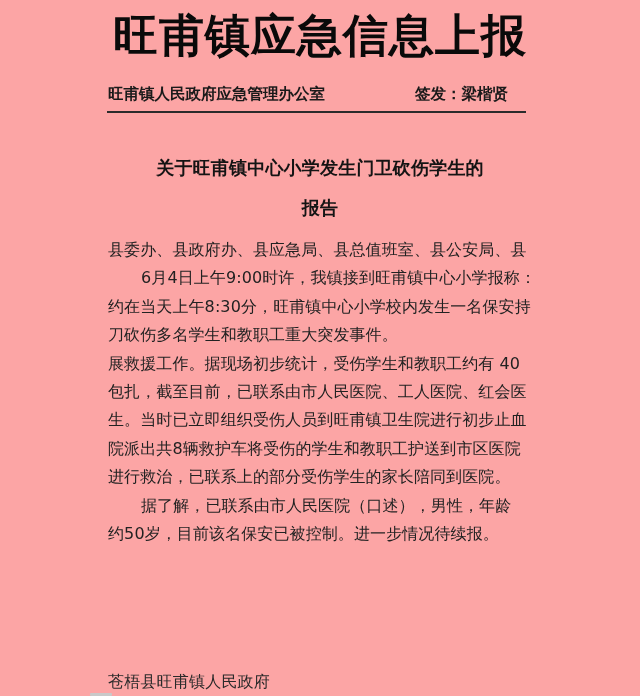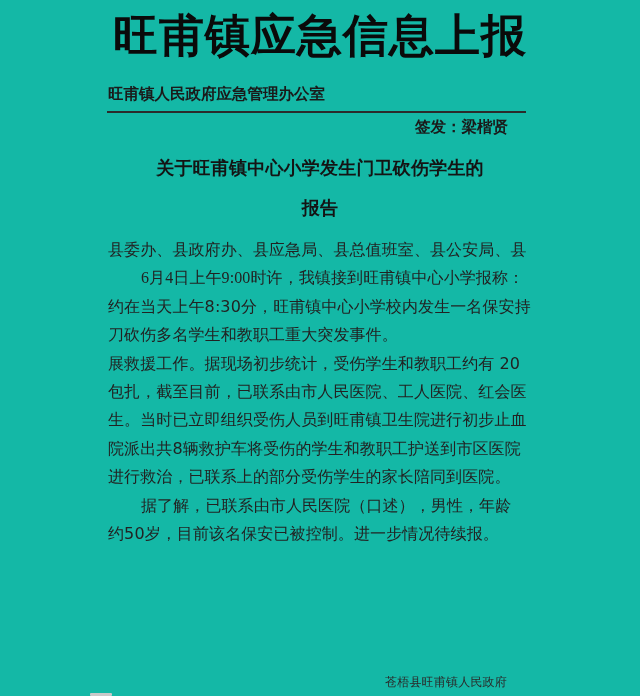--- a/index.html
+++ b/index.html
@@ -4,21 +4,21 @@
 <style>
   html, body {
     margin: 0;
     padding: 0;
     background: #ffffff;
   }
   .page {
     position: relative;
     width: 640px;
     height: 696px;
-    background: #14b8a6;
+    background: #fca5a5;
     overflow: hidden;
     font-family: "DejaVu Sans", sans-serif;
     color: #1f1f1f;
   }
   .main-title {
     position: absolute;
     top: 8px;
     left: 0;
     width: 100%;
     text-align: center;
@@ -30,30 +30,29 @@
     color: #0a0a0a;
     white-space: nowrap;
   }
   .subtitle-row {
     position: absolute;
     top: 84px;
     left: 108px;
     width: 418px;
     display: flex;
     justify-content: space-between;
-    align-items: flex-start;
+    align-items: flex-end;
     font-weight: 700;
     font-size: 15.5px;
     line-height: 20px;
     color: #1a1a1a;
     white-space: nowrap;
   }
   .subtitle-row .issuer {
     padding-right: 18px;
-    margin-top: 33px;
   }
   .rule {
     position: absolute;
     top: 111px;
     left: 107px;
     width: 419px;
     height: 2px;
     background: #2b2b2b;
   }
   .doc-title {
@@ -77,31 +76,30 @@
     letter-spacing: 0.1px;
     color: #222222;
   }
   .body-line {
     height: 28.4px;
     line-height: 28.4px;
     white-space: nowrap;
   }
   .body-line.indent {
     padding-left: 33px;
-    font-family: Liberation Serif, serif;
   }
   .signature {
     position: absolute;
     top: 671px;
     left: 108px;
     width: 418px;
-    text-align: right;
+    text-align: left;
     padding-right: 19px;
     box-sizing: border-box;
-    font-size: 12px;
+    font-size: 16px;
     line-height: 22px;
     letter-spacing: 0.2px;
     color: #2a2a2a;
     white-space: nowrap;
   }
   .scan-artifact {
     position: absolute;
     left: 90px;
     top: 693px;
     width: 22px;
@@ -127,21 +125,21 @@
   <div class="doc-title">
     <div>关于旺甫镇中心小学发生门卫砍伤学生的</div>
     <div>报告</div>
   </div>
 
   <div class="body-block">
     <div class="body-line">县委办、县政府办、县应急局、县总值班室、县公安局、县</div>
     <div class="body-line indent">6月4日上午9:00时许，我镇接到旺甫镇中心小学报称：</div>
     <div class="body-line">约在当天上午8:30分，旺甫镇中心小学校内发生一名保安持</div>
     <div class="body-line">刀砍伤多名学生和教职工重大突发事件。</div>
-    <div class="body-line">展救援工作。据现场初步统计，受伤学生和教职工约有 20</div>
+    <div class="body-line">展救援工作。据现场初步统计，受伤学生和教职工约有 40</div>
     <div class="body-line">包扎，截至目前，已联系由市人民医院、工人医院、红会医</div>
     <div class="body-line">生。当时已立即组织受伤人员到旺甫镇卫生院进行初步止血</div>
     <div class="body-line">院派出共8辆救护车将受伤的学生和教职工护送到市区医院</div>
     <div class="body-line">进行救治，已联系上的部分受伤学生的家长陪同到医院。</div>
     <div class="body-line indent">据了解，已联系由市人民医院（口述），男性，年龄</div>
     <div class="body-line">约50岁，目前该名保安已被控制。进一步情况待续报。</div>
   </div>
 
   <div class="signature">苍梧县旺甫镇人民政府</div>
 

